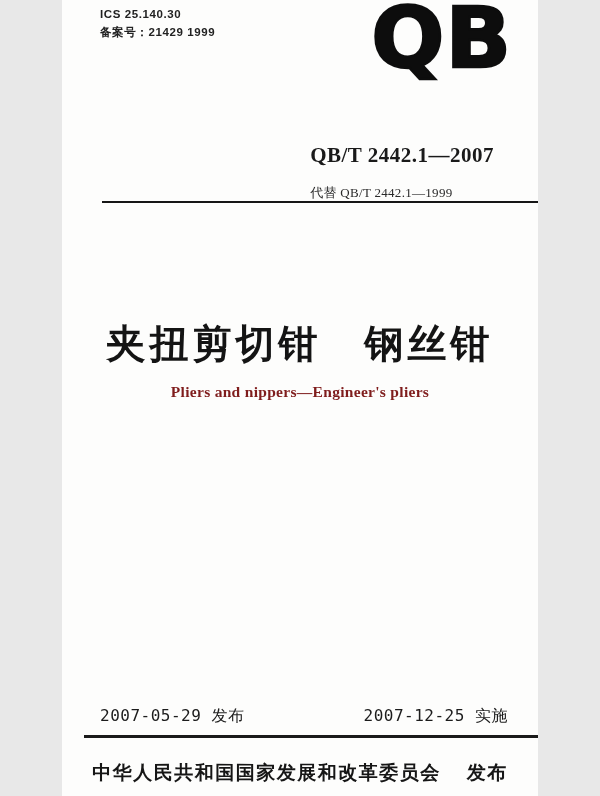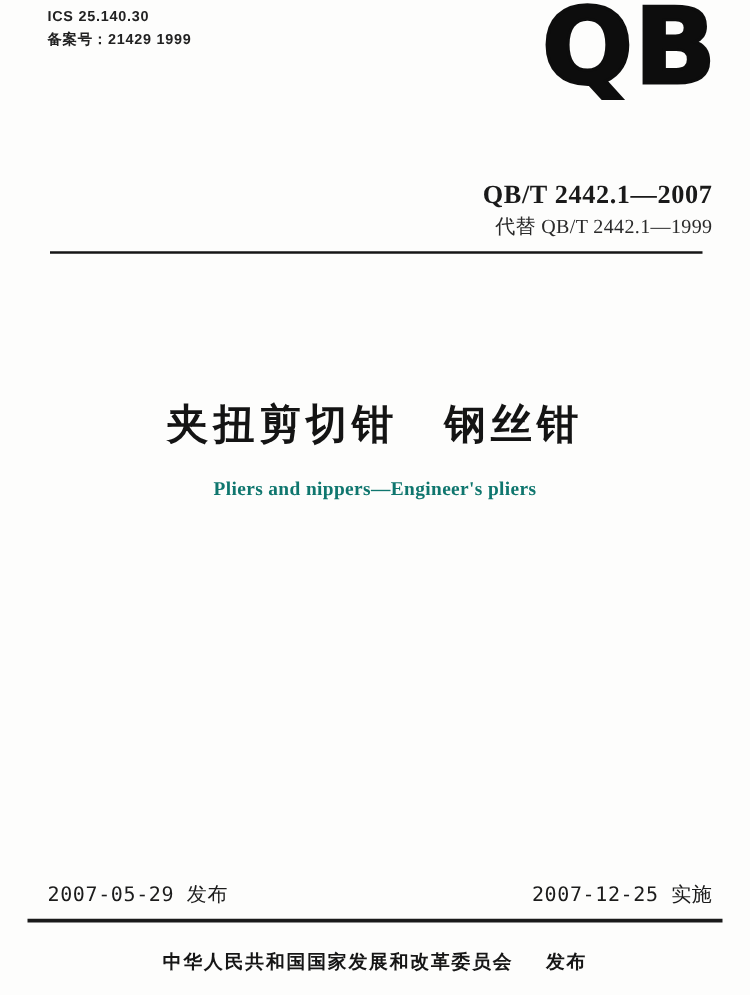--- a/index.html
+++ b/index.html
@@ -1,18 +1,18 @@
 <!DOCTYPE html>
 <html><head>
 <meta charset="utf-8">
 <style>
   html, body { margin: 0; padding: 0; background: #e8e8e8; }
   .page {
     position: relative;
-    width: 600px;
+    width: 476px;
     height: 796px;
     margin: 0 auto;
     background: #fdfdfc;
     color: #1b1b1b;
     font-family: "Liberation Sans", "DejaVu Sans", sans-serif;
     overflow: hidden;
   }
 
   
   .meta {
@@ -49,70 +49,70 @@
     text-align: center;
     font-size: 35px;
     font-weight: bold;
     letter-spacing: 3px;
     color: #161616;
   }
 
   
   .std-block {
     position: absolute;
-    right: 30px;
+    right: 44px;
     top: 143px;
-    text-align: right;
+    text-align: left;
     font-family: "Liberation Serif", "DejaVu Serif", serif;
     color: #1a1a1a;
   }
   .std-no {
     font-size: 21px;
     font-weight: bold;
     letter-spacing: 0.5px;
   }
   .replaces {
-    font-size: 16px;
-    margin-top: 3px;
+    font-size: 13px;
+    margin-top: 16px;
     letter-spacing: 0.3px;
     color: #2a2a2a;
   }
 
   .rule-top {
     position: absolute;
     left: 40px;
     top: 201px;
     width: 522px;
     height: 2px;
     background: #161616;
   }
 
   
   .subject-cn {
     position: absolute;
     top: 317px;
     left: 0;
     right: 0;
     text-align: center;
-    font-size: 33px;
+    font-size: 39px;
     font-weight: bold;
     letter-spacing: 4px;
     color: #141414;
   }
   .subject-en {
     position: absolute;
     top: 383px;
     left: 0;
     right: 0;
     text-align: center;
     font-family: "Liberation Serif", "DejaVu Serif", serif;
     font-weight: bold;
     font-size: 15.5px;
     letter-spacing: 0.3px;
-    color: #0f766e;
+    color: #7f1d1d;
   }
 
   
   .dates {
     position: absolute;
     top: 706px;
     left: 38px;
     right: 30px;
     display: flex;
     justify-content: space-between;
@@ -132,21 +132,21 @@
     background: #1a1a1a;
   }
 
   
   .issuer-line {
     position: absolute;
     top: 760px;
     left: 0;
     right: 0;
     text-align: center;
-    font-size: 15px;
+    font-size: 19px;
     font-weight: bold;
     letter-spacing: 1.5px;
     color: #161616;
   }
   .issuer-line .publish {
     margin-left: 26px;
   }
 </style>
 </head>
 <body>

